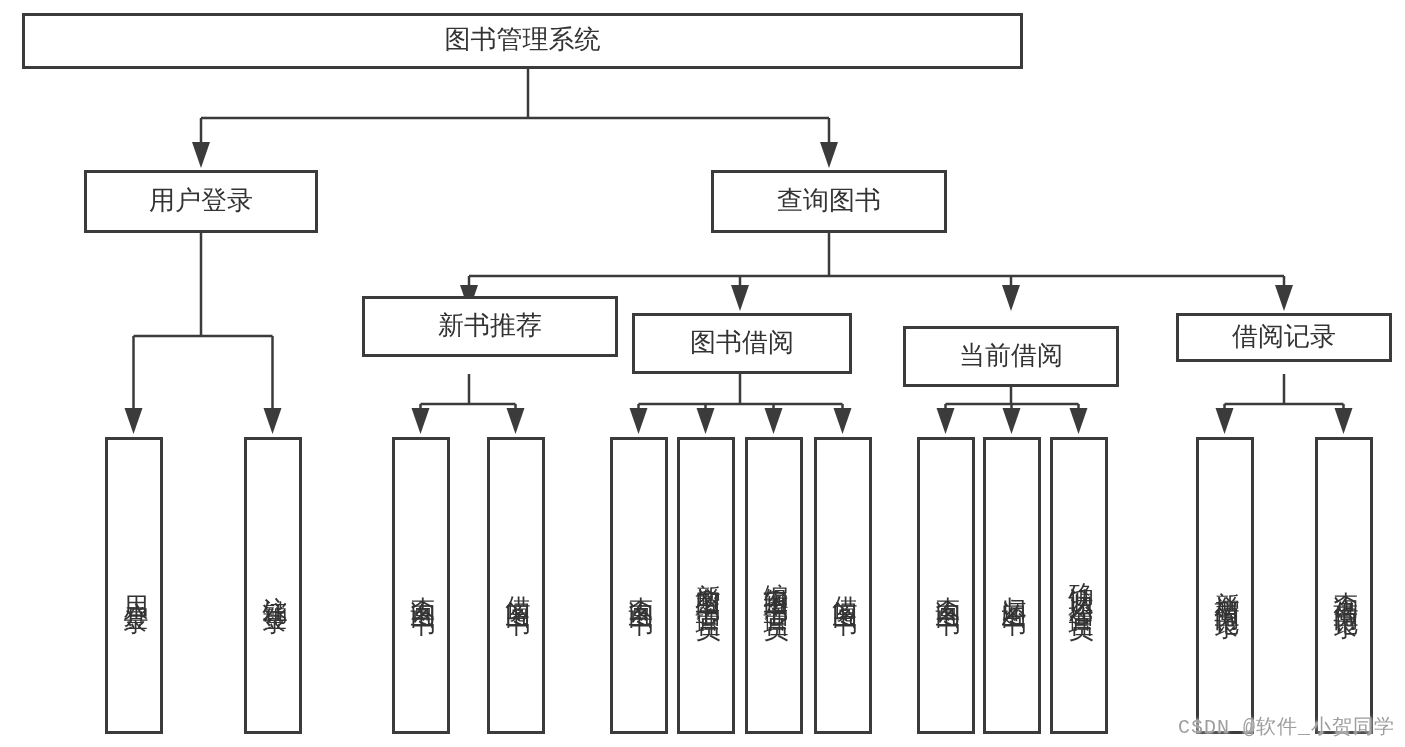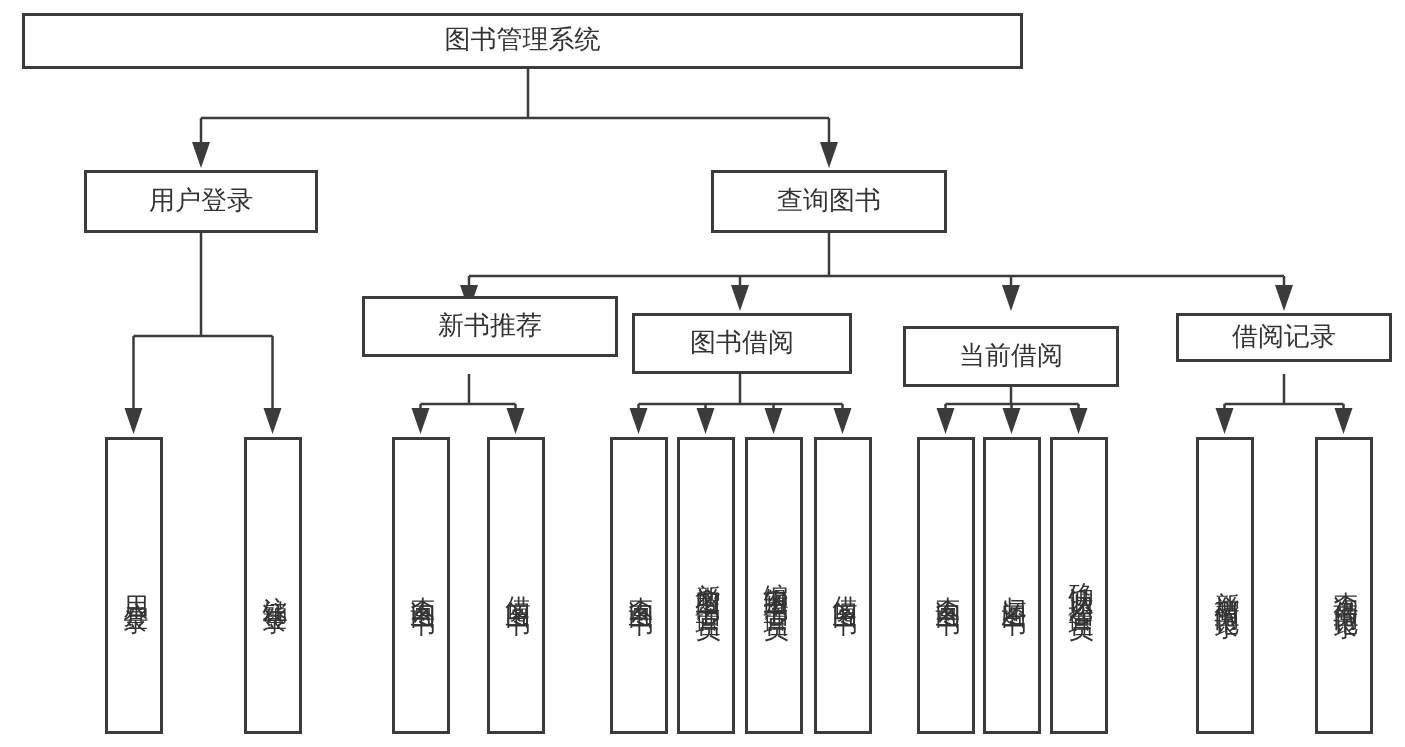--- a/index.html
+++ b/index.html
@@ -140,14 +140,15 @@
   <div class="node v" style="left:745px; top:437px; width:58px; height:297px;">编辑图书（管理员）</div>
   <div class="node v" style="left:814px; top:437px; width:58px; height:297px;">借阅图书</div>
 
   <div class="node v" style="left:917px; top:437px; width:58px; height:297px;">查询图书</div>
   <div class="node v" style="left:983px; top:437px; width:58px; height:297px;">归还图书</div>
   <div class="node v" style="left:1050px; top:437px; width:58px; height:297px;">确认归还（管理员）</div>
 
   <div class="node v" style="left:1196px; top:437px; width:58px; height:297px;">新增借阅记录</div>
   <div class="node v" style="left:1315px; top:437px; width:58px; height:297px;">查询借阅记录</div>
 
+  <div id="watermark">CSDN @软件_小贺同学</div>
 
 </div>
 
 </body></html>

